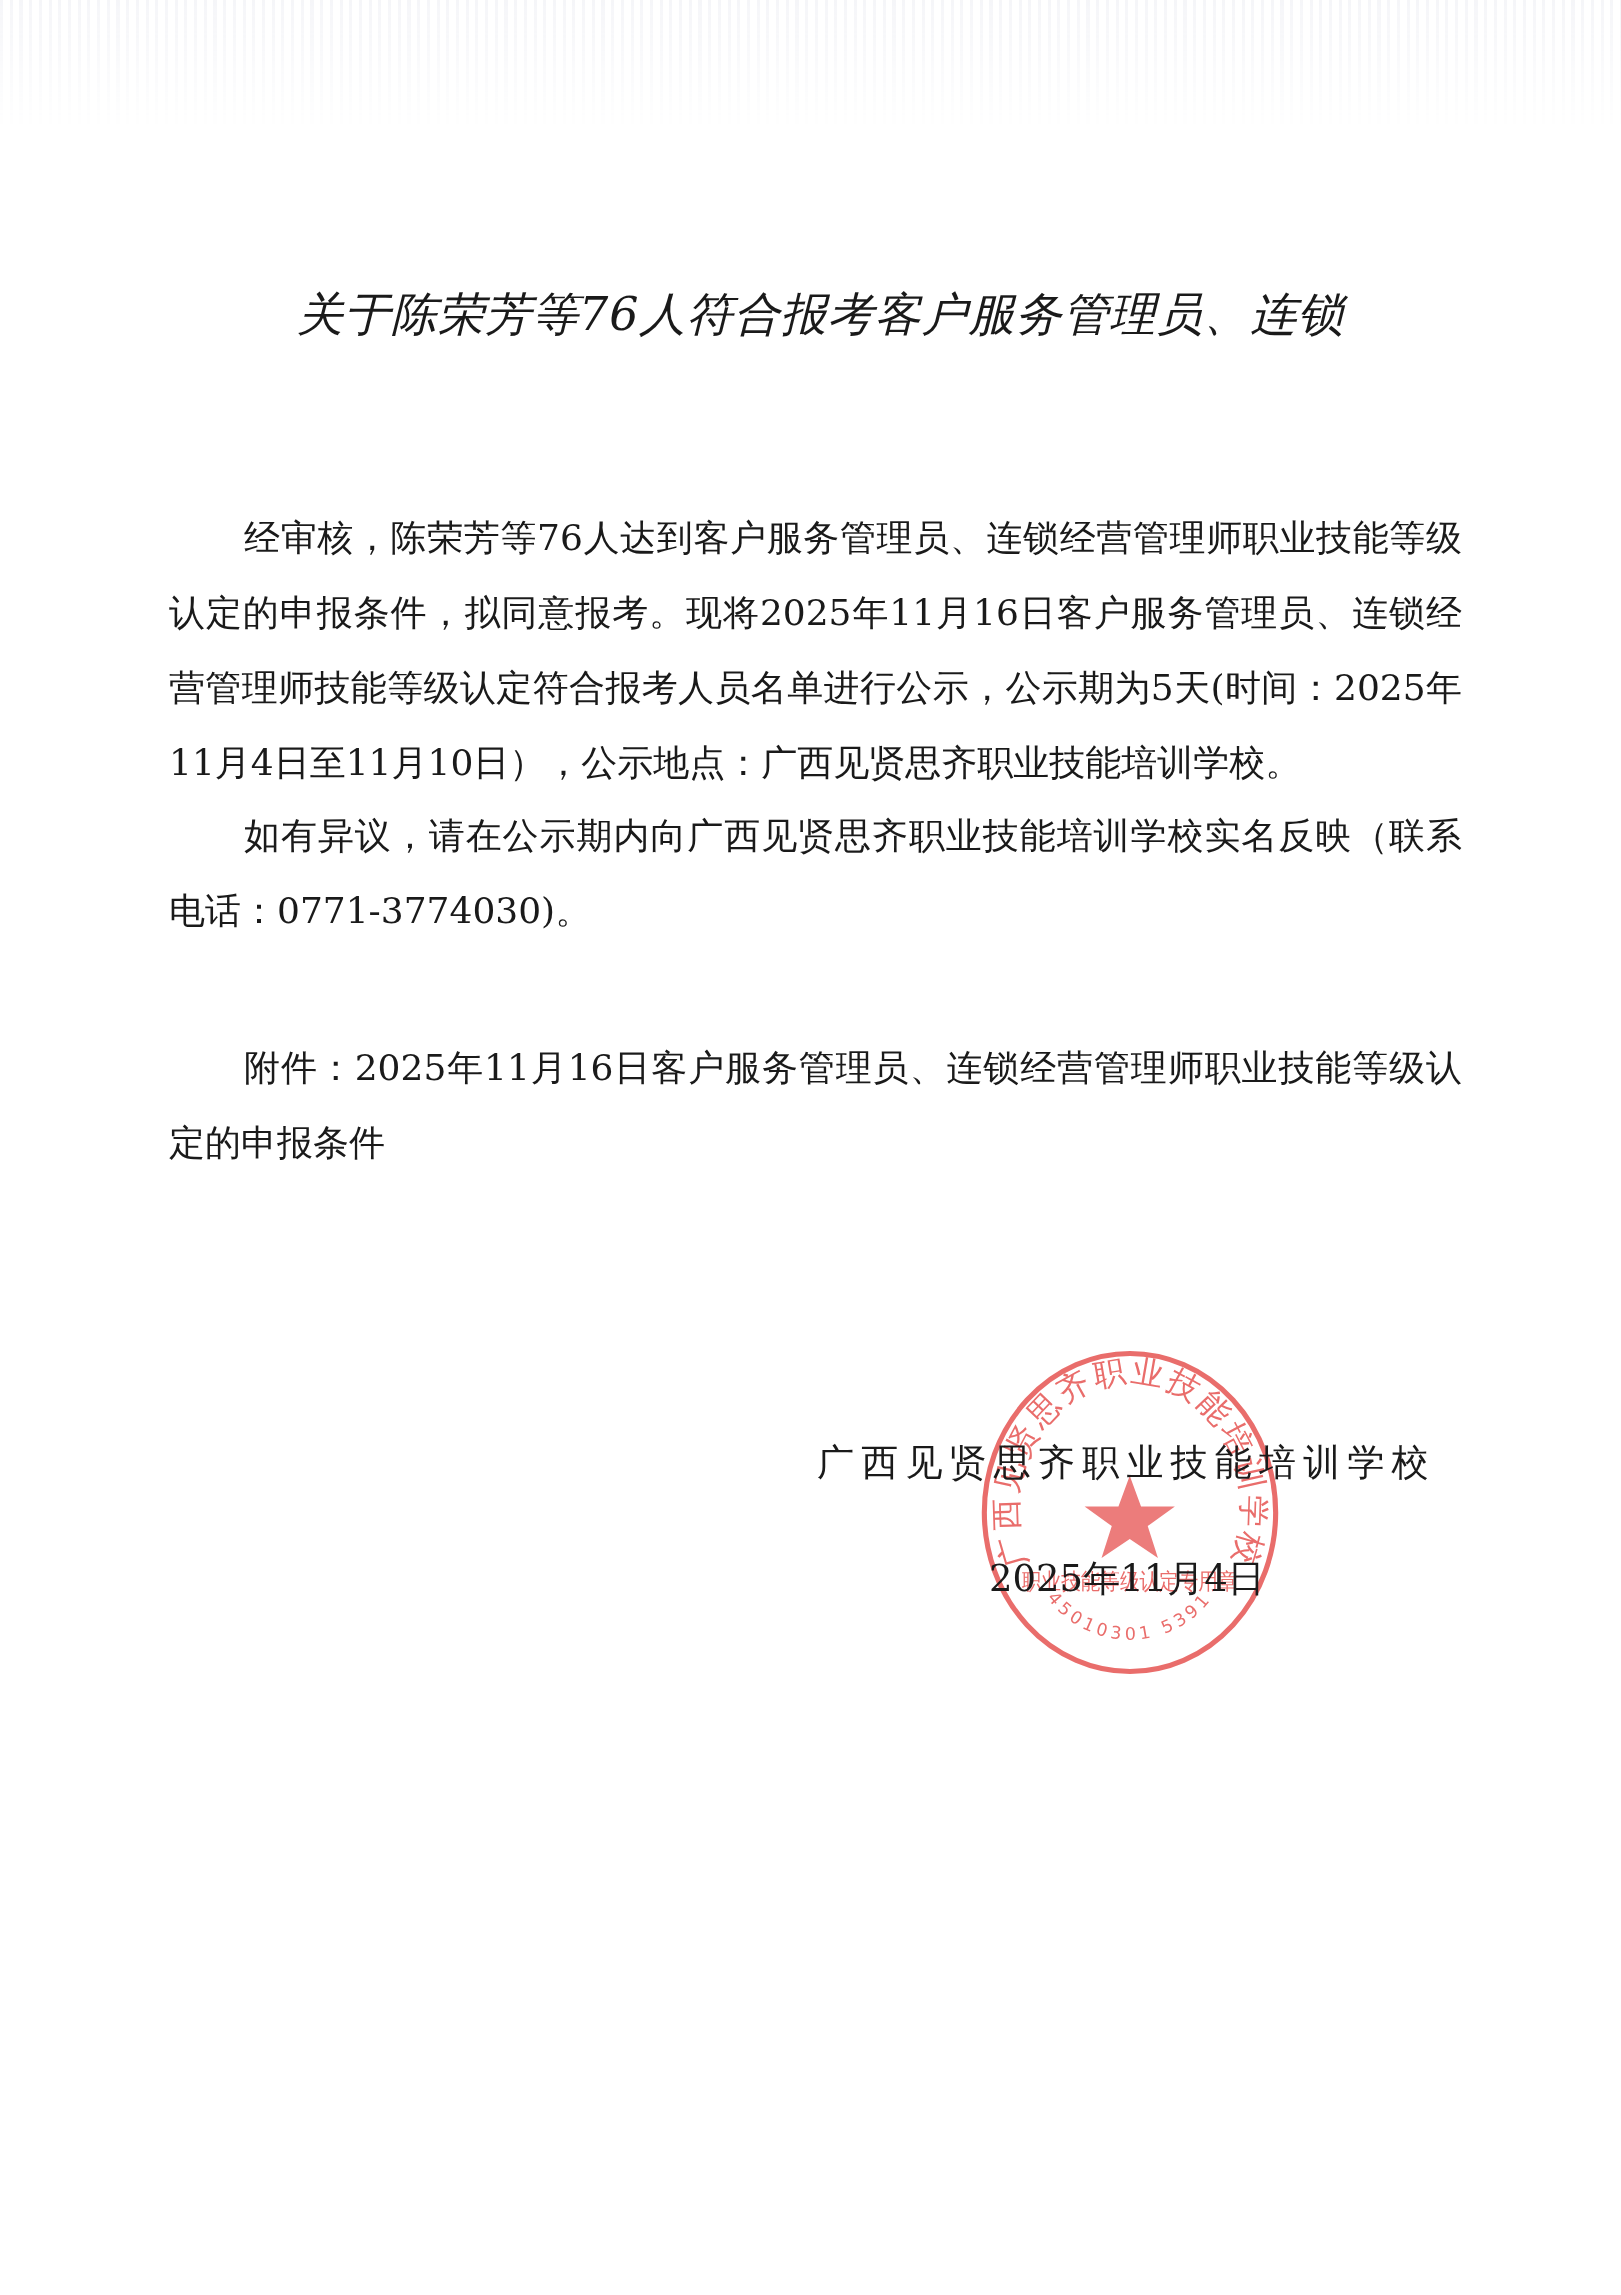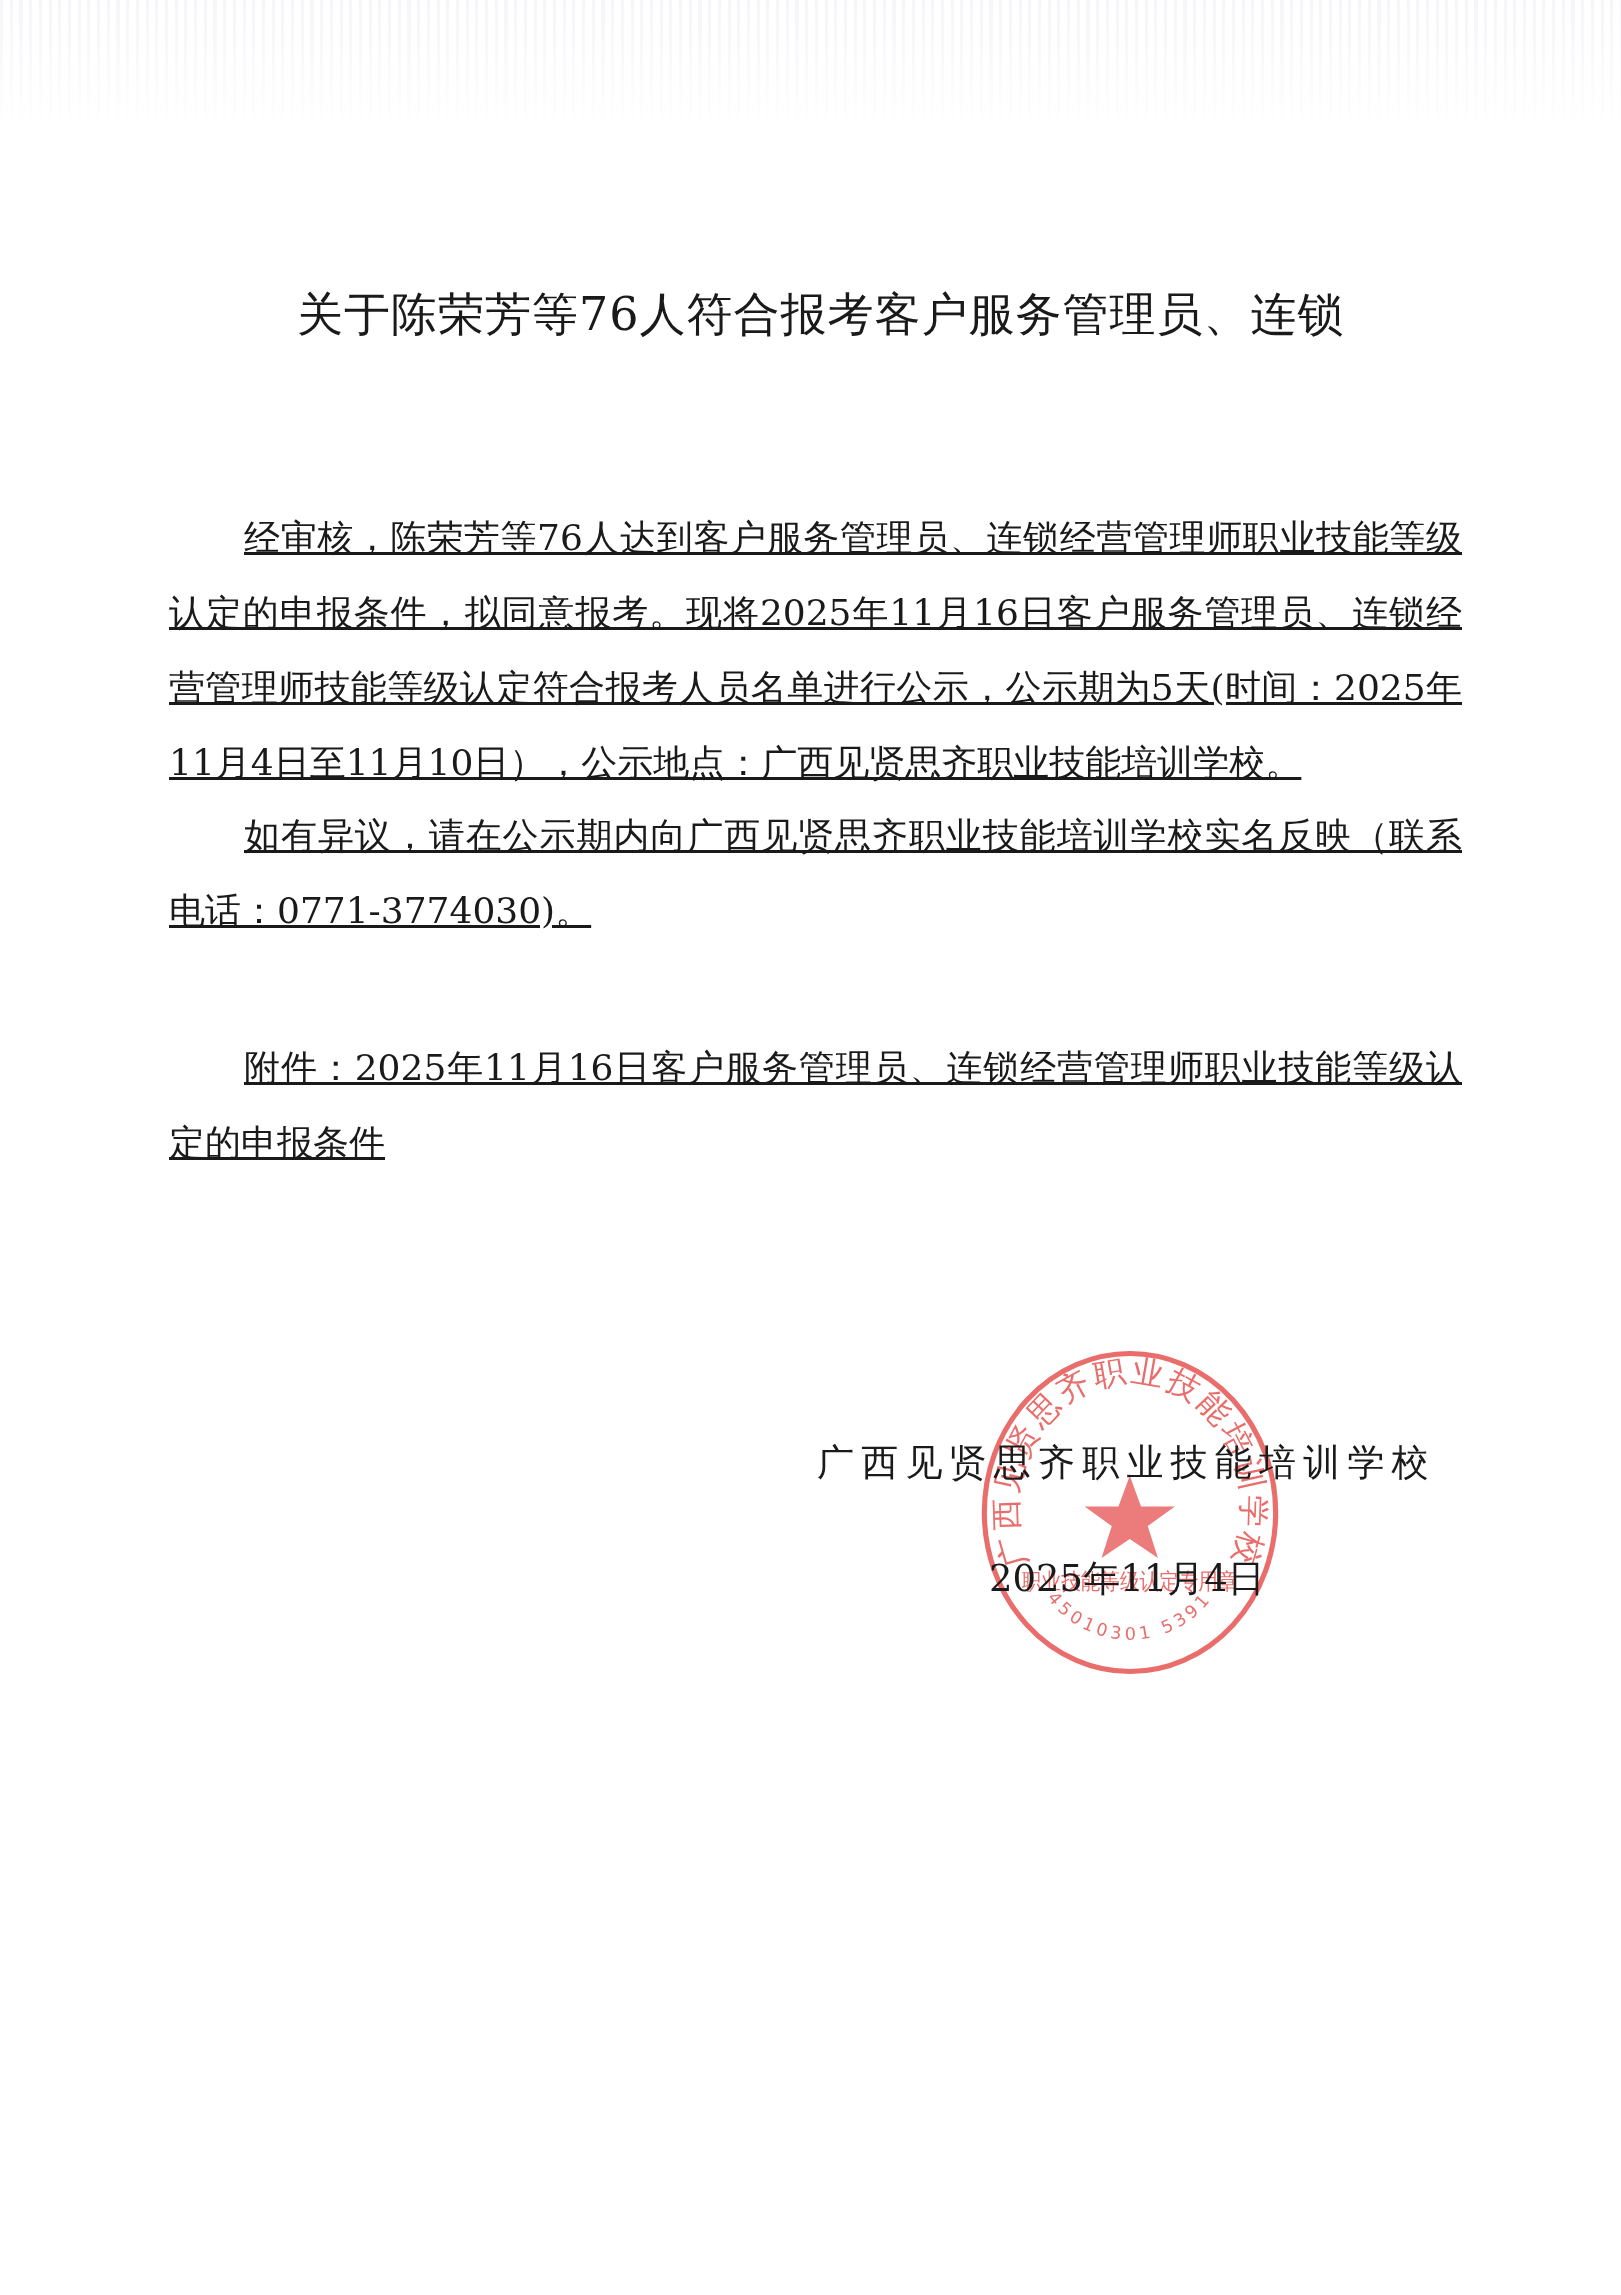--- a/index.html
+++ b/index.html
@@ -31,32 +31,31 @@
       position: absolute;
       left: 0;
       width: 1621px;
       text-align: center;
       font-size: 46px;
       line-height: 85px;
       letter-spacing: 1px;
       font-weight: normal;
       margin: 0;
     }
-    .title-line { display: block; white-space: nowrap; }
+    .title-line { display: block; white-space: nowrap; font-style: italic; }
     .title { top: 272px; padding-left: 20.5px; box-sizing: border-box; }
 
     .body-block {
       position: absolute;
       left: 169px;
       width: 1293px;
       font-size: 36px;
       line-height: 75px;
       text-align: justify;
       text-align-last: left;
-      text-decoration: underline;
     }
     .body-block p {
       margin: 0;
       text-indent: 75px;
     }
     .para-1 { top: 500px; }
     .para-2 { top: 798px; }
     .para-3 { top: 1030px; }
 
     .signature {

